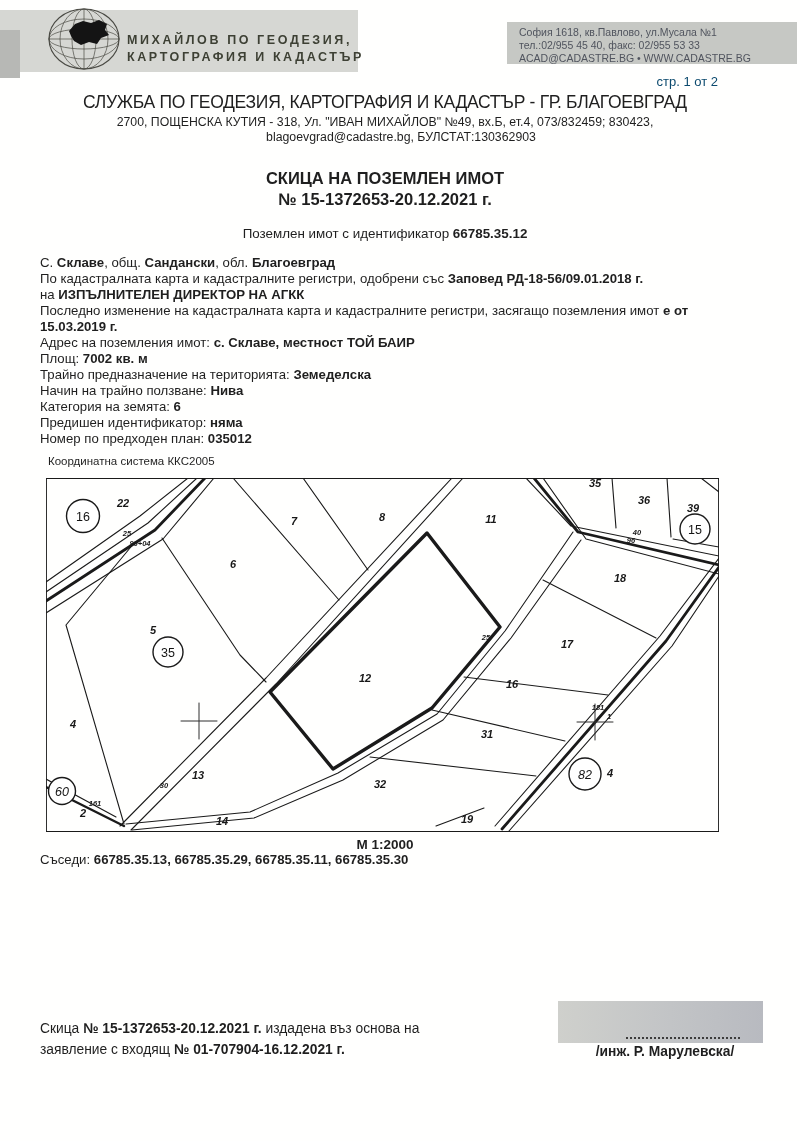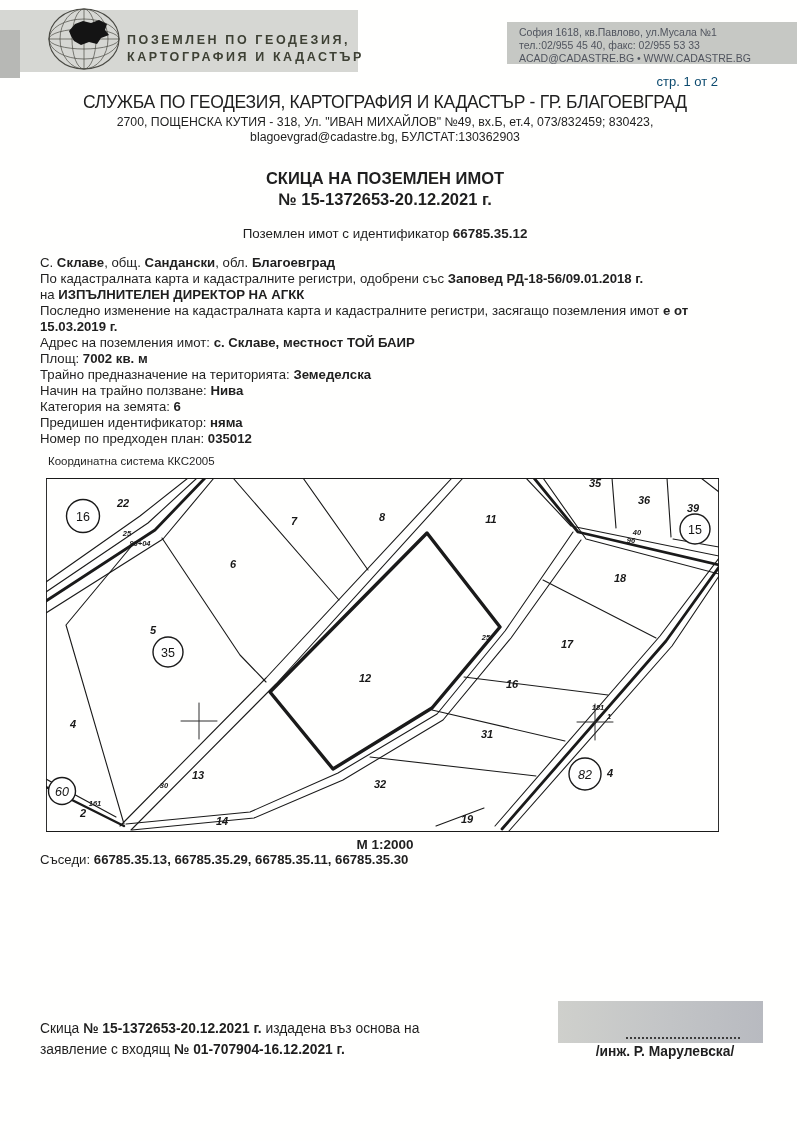--- a/index.html
+++ b/index.html
@@ -43,35 +43,35 @@
       <ellipse cx="38" cy="33" rx="24" ry="30"></ellipse>
       <ellipse cx="38" cy="33" rx="12" ry="30"></ellipse>
       <ellipse cx="38" cy="33" rx="35" ry="20"></ellipse>
       <ellipse cx="38" cy="33" rx="35" ry="10"></ellipse>
       <line x1="3" y1="33" x2="73" y2="33"></line>
       <line x1="38" y1="3" x2="38" y2="63"></line>
     </g>
     <polygon fill="#141414" points="23,25 29,18 37,15 45,17 53,14 61,18 59,24 63,29 55,32 51,38 43,36 35,39 28,35 25,30"></polygon>
   </svg>
   <div class="abs logo-text" style="left:127px;top:32px;">
-    <div>ПОЗЕМЛЕН ПО ГЕОДЕЗИЯ,</div>
+    <div>МИХАЙЛОВ ПО ГЕОДЕЗИЯ,</div>
     <div>КАРТОГРАФИЯ И КАДАСТЪР</div>
   </div>
 
   <div class="abs contact-box" style="left:507px;top:22px;width:278px;height:38px;">
     <div>София 1618, кв.Павлово, ул.Мусала №1</div>
     <div>тел.:02/955 45 40, факс: 02/955 53 33</div>
     <div>ACAD@CADASTRE.BG • WWW.CADASTRE.BG</div>
   </div>
 
   <div class="abs page-ind" style="left:560px;top:74px;width:158px;">стр. 1 от 2</div>
 
   <div class="abs center office-title" style="top:92px;">СЛУЖБА ПО ГЕОДЕЗИЯ, КАРТОГРАФИЯ И КАДАСТЪР - ГР. БЛАГОЕВГРАД</div>
   <div class="abs center office-addr" style="top:115px;">2700, ПОЩЕНСКА КУТИЯ - 318, Ул. "ИВАН МИХАЙЛОВ" №49, вх.Б, ет.4, 073/832459; 830423,</div>
-  <div class="abs center office-addr" style="top:130px;">blagoevgrad@cadastre.bg, БУЛСТАТ:130362903</div>
+  <div class="abs center office-addr" style="top:130px;padding-left:16px;">blagoevgrad@cadastre.bg, БУЛСТАТ:130362903</div>
 
   <div class="abs center doc-title" style="top:169px;">СКИЦА НА ПОЗЕМЛЕН ИМОТ</div>
   <div class="abs center doc-title" style="top:190px;">№ 15-1372653-20.12.2021 г.</div>
   <div class="abs center subtitle" style="top:226px;">
     <span>Поземлен имот с  идентификатор </span><b>66785.35.12</b>
   </div>
 
   <div class="abs details" style="left:40px;top:255px;width:730px;">
     <div><span>С. </span><b>Склаве</b><span>, общ. </span><b>Сандански</b><span>, обл. </span><b>Благоевград</b></div>
     <div><span>По кадастралната карта и кадастралните регистри, одобрени със </span><b>Заповед РД-18-56/09.01.2018 г.</b></div>

